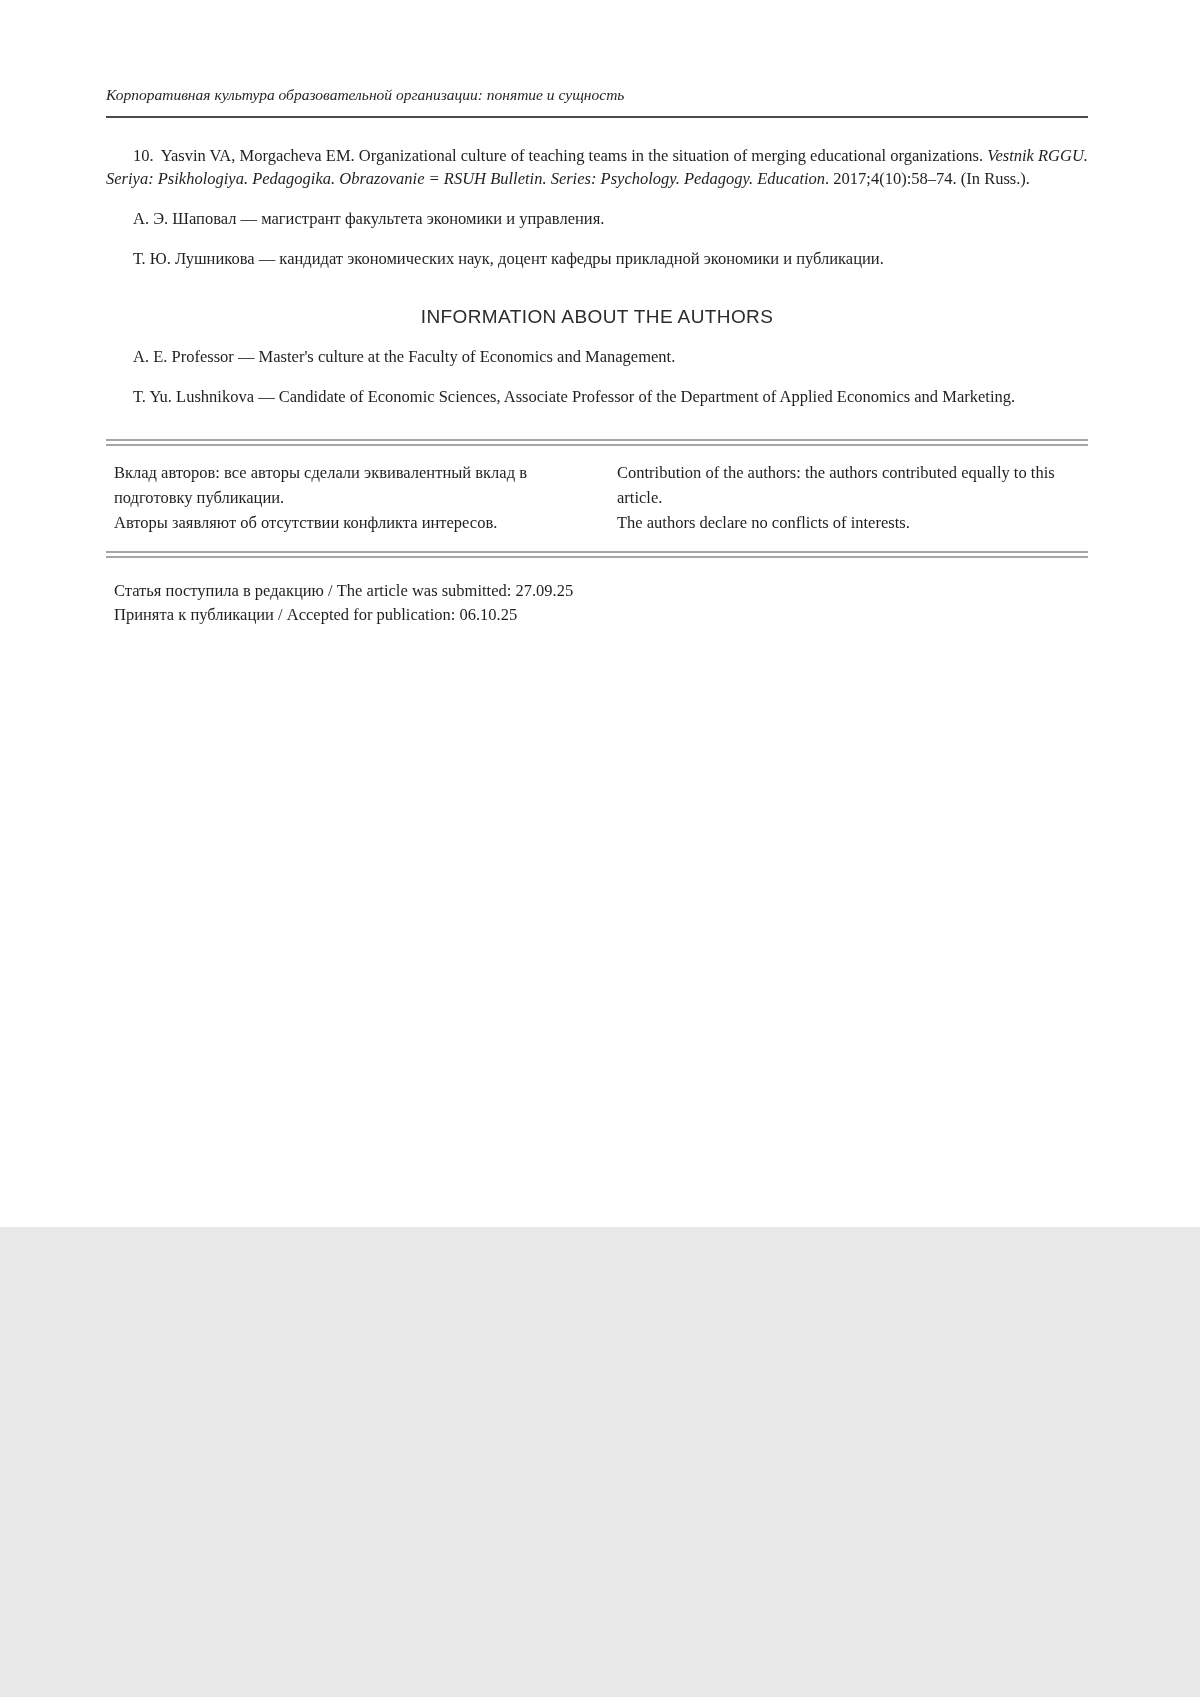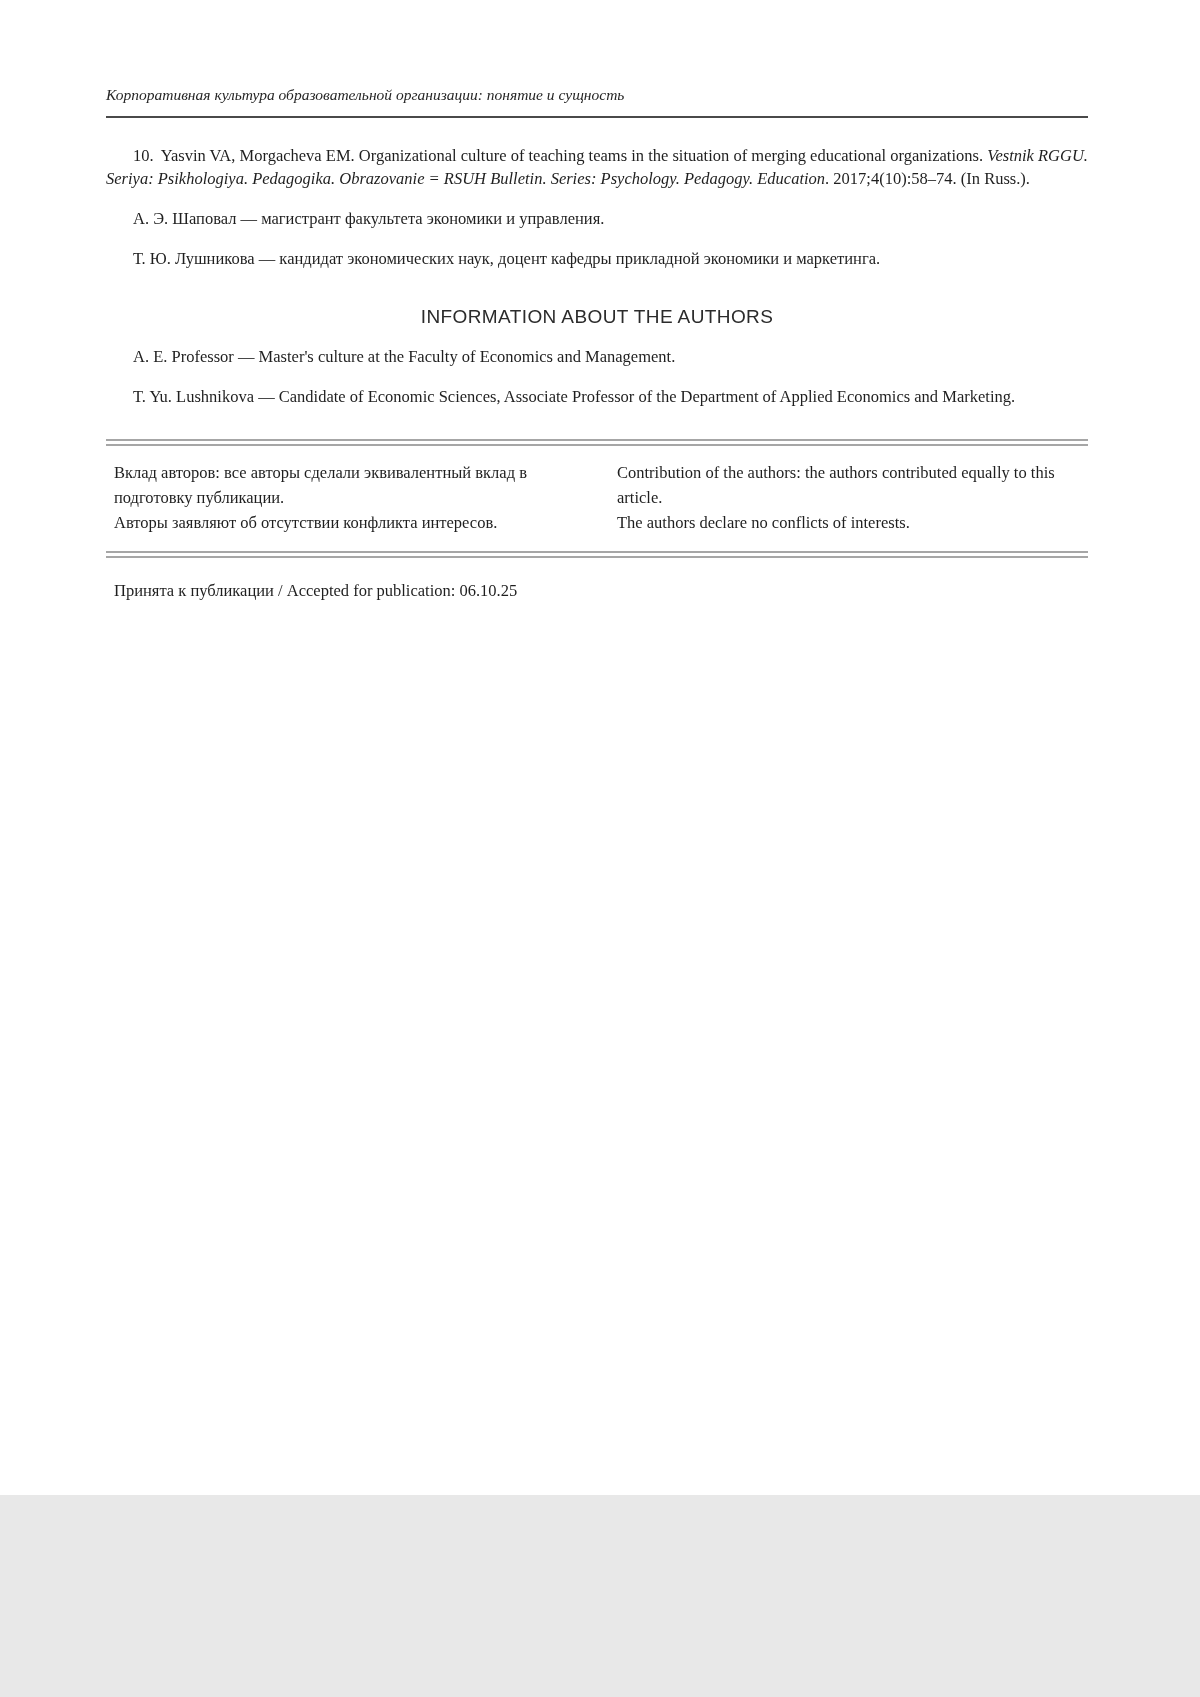--- a/index.html
+++ b/index.html
@@ -1,19 +1,19 @@
 <!DOCTYPE html>
 <html><head>
 <meta charset="utf-8">
 <style>
   html, body { margin: 0; padding: 0; background: #e8e8e8; }
   .page {
     position: relative;
     width: 1200px;
-    height: 1495px;
+    height: 1227px;
     margin: 0 auto;
     background: #ffffff;
     font-family: "Liberation Serif", "DejaVu Serif", serif;
     color: #1f1f1f;
     overflow: hidden;
   }
   .content {
     position: absolute;
     left: 106px;
     top: 0;
@@ -117,21 +117,21 @@
   <div class="content">
 
     <div class="running-header">Корпоративная культура образовательной организации: понятие и сущность</div>
     <hr class="header-rule">
 
     <p class="reference"><span class="ref-num">10.</span><span>Yasvin VA, Morgacheva EM. Organizational culture of teaching teams in the situation of merging educational organizations. </span><i>Vestnik RGGU. Seriya: Psikhologiya. Pedagogika. Obrazovanie = RSUH Bulletin. Series: Psychology. Pedagogy. Education</i><span>. 2017;4(10):58–74. (In Russ.).</span></p>
 
 
     <p class="author-line"><span class="author-name">А. Э. Шаповал</span><span> — </span><span>магистрант факультета экономики и управления.</span></p>
 
-    <p class="author-line"><span class="author-name">Т. Ю. Лушникова</span><span> — </span><span>кандидат экономических наук, доцент кафедры прикладной экономики и маркетинга.</span></p>
+    <p class="author-line"><span class="author-name">Т. Ю. Лушникова</span><span> — </span><span>кандидат экономических наук, доцент кафедры прикладной экономики и публикации.</span></p>
 
     <h2 class="section-heading">INFORMATION ABOUT THE AUTHORS</h2>
 
     <p class="author-line"><span class="author-name">A. E. Professor</span><span> — </span><span>Master's culture at the Faculty of Economics and Management.</span></p>
 
     <p class="author-line"><span class="author-name">T. Yu. Lushnikova</span><span> — </span><span>Candidate of Economic Sciences, Associate Professor of the Department of Applied Economics and Marketing.</span></p>
 
     <div class="contribution-block">
       <div class="double-rule"></div>
       <div class="contribution-cols">
@@ -141,20 +141,21 @@
         </div>
         <div class="contribution-col">
           <p>Contribution of the authors: the authors contributed equally to this article.</p>
           <p>The authors declare no conflicts of interests.</p>
         </div>
       </div>
       <div class="double-rule"></div>
     </div>
 
     <div class="dates">
+      <p>Статья поступила в редакцию / The article was submitted: 27.09.25</p>
       <p>Принята к публикации / Accepted for publication: 06.10.25</p>
     </div>
 
   </div>
 
   <div class="footer">
     <hr class="footer-rule">
   </div>
 </div>
 

